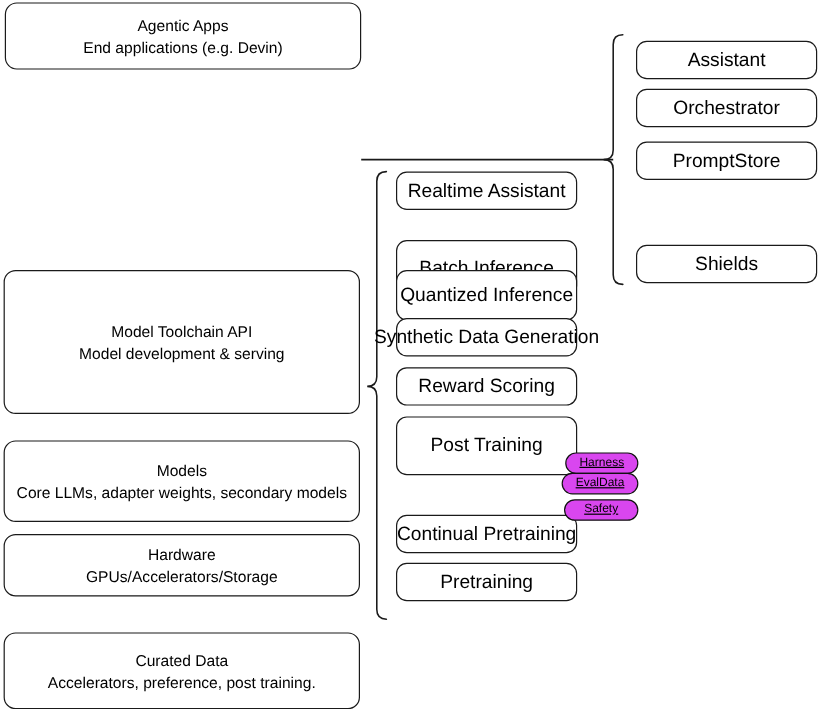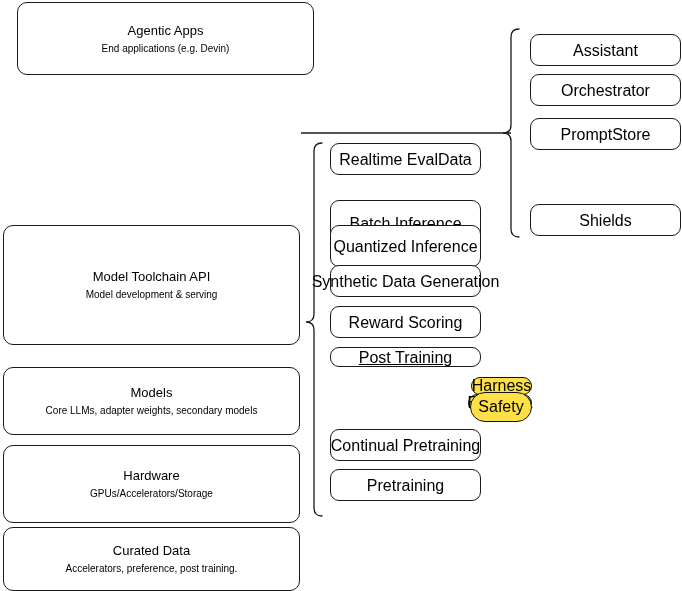--- a/index.html
+++ b/index.html
@@ -31,21 +31,21 @@
     text-align: center;
     z-index: 5;
   }
   .node .title {
     font-size: 13px;
     line-height: 16px;
     color: #000000;
     white-space: nowrap;
   }
   .node .subtitle {
-    font-size: 10px;
+    font-size: 13px;
     line-height: 13px;
     color: #000000;
     margin-top: 3px;
     white-space: nowrap;
   }
   
   .chip {
     position: absolute;
     box-sizing: border-box;
     background: #ffffff;
@@ -56,30 +56,31 @@
     justify-content: center;
     font-size: 16px;
     line-height: 15px;
     white-space: nowrap;
     z-index: 6;
   }
   
   .pill {
     position: absolute;
     box-sizing: border-box;
-    background: #fde047;
+    background: #d946ef;
     border: 1px solid #111111;
     border-radius: 999px;
     display: flex;
     align-items: center;
     justify-content: center;
-    font-size: 16px;
+    font-size: 10px;
     line-height: 14px;
     white-space: nowrap;
     z-index: 9;
+    text-decoration: underline;
   }
   .edge-layer {
     position: absolute;
     left: 0;
     top: 0;
     width: 682px;
     height: 591px;
     z-index: 2;
     pointer-events: none;
   }
@@ -91,68 +92,68 @@
 
   <svg class="edge-layer" viewBox="0 0 682 591" width="682" height="591">
 
     <path d="M 301 133 L 511 133" fill="none" stroke="#1a1a1a" stroke-width="1.3"></path>
 
     <path d="M 519 29 q -8 0 -8 8 L 511 125 q 0 8 -8 8 q 8 0 8 8 L 511 229 q 0 8 8 8" fill="none" stroke="#1a1a1a" stroke-width="1.3" stroke-linecap="round"></path>
 
     <path d="M 322 143 q -8 0 -8 8 L 314 314 q 0 8 -8 8 q 8 0 8 8 L 314 508 q 0 8 8 8" fill="none" stroke="#1a1a1a" stroke-width="1.3" stroke-linecap="round"></path>
   </svg>
 
-  <div class="node" style="left:17px; top:2px; width:297px; height:73px;">
+  <div class="node" style="left:4px; top:2px; width:297px; height:56px;">
     <div class="title">Agentic Apps</div>
     <div class="subtitle">End applications (e.g. Devin)</div>
   </div>
 
 
   <div class="node" style="left:3px; top:225px; width:297px; height:120px;">
     <div class="title">Model Toolchain API</div>
     <div class="subtitle">Model development &amp; serving</div>
   </div>
 
   <div class="node" style="left:3px; top:367px; width:297px; height:68px;">
     <div class="title">Models</div>
     <div class="subtitle">Core LLMs, adapter weights, secondary models</div>
   </div>
 
-  <div class="node" style="left:3px; top:445px; width:297px; height:78px;">
+  <div class="node" style="left:3px; top:445px; width:297px; height:52px;">
     <div class="title">Hardware</div>
     <div class="subtitle">GPUs/Accelerators/Storage</div>
   </div>
 
   <div class="node" style="left:3px; top:527px; width:297px; height:64px;">
     <div class="title">Curated Data</div>
     <div class="subtitle">Accelerators, preference, post training.</div>
   </div>
 
-  <div class="chip" style="left:330px; top:143px; width:151px; height:32px;">Realtime EvalData</div>
+  <div class="chip" style="left:330px; top:143px; width:151px; height:32px;">Realtime Assistant</div>
 
   <div class="chip" style="left:330px; top:200px; width:151px; height:47px;">Batch Inference</div>
 
   <div class="chip" style="left:330px; top:225px; width:151px; height:42px;">Quantized Inference</div>
 
   <div class="chip" style="left:330px; top:265px; width:151px; height:32px;">Synthetic Data Generation</div>
 
   <div class="chip" style="left:330px; top:306px; width:151px; height:32px;">Reward Scoring</div>
 
-  <div class="chip" style="left:330px; top:347px; width:151px; height:20px;text-decoration:underline;">Post Training</div>
+  <div class="chip" style="left:330px; top:347px; width:151px; height:49px;">Post Training</div>
 
 
   <div class="chip" style="left:330px; top:429px; width:151px; height:32px;">Continual Pretraining</div>
 
   <div class="chip" style="left:330px; top:469px; width:151px; height:32px;">Pretraining</div>
 
   <div class="pill" style="left:471px; top:377px; width:61px; height:18px;">Harness</div>
 
   <div class="pill" style="left:468px; top:394px; width:64px; height:18px;">EvalData</div>
 
-  <div class="pill" style="left:470px; top:392px; width:62px; height:30px;">Safety</div>
+  <div class="pill" style="left:470px; top:416px; width:62px; height:18px;">Safety</div>
 
   <div class="chip" style="left:530px; top:34px; width:151px; height:32px;">Assistant</div>
 
   <div class="chip" style="left:530px; top:74px; width:151px; height:32px;">Orchestrator</div>
 
   <div class="chip" style="left:530px; top:118px; width:151px; height:32px;">PromptStore</div>
 
 
   <div class="chip" style="left:530px; top:204px; width:151px; height:32px;">Shields</div>
 

